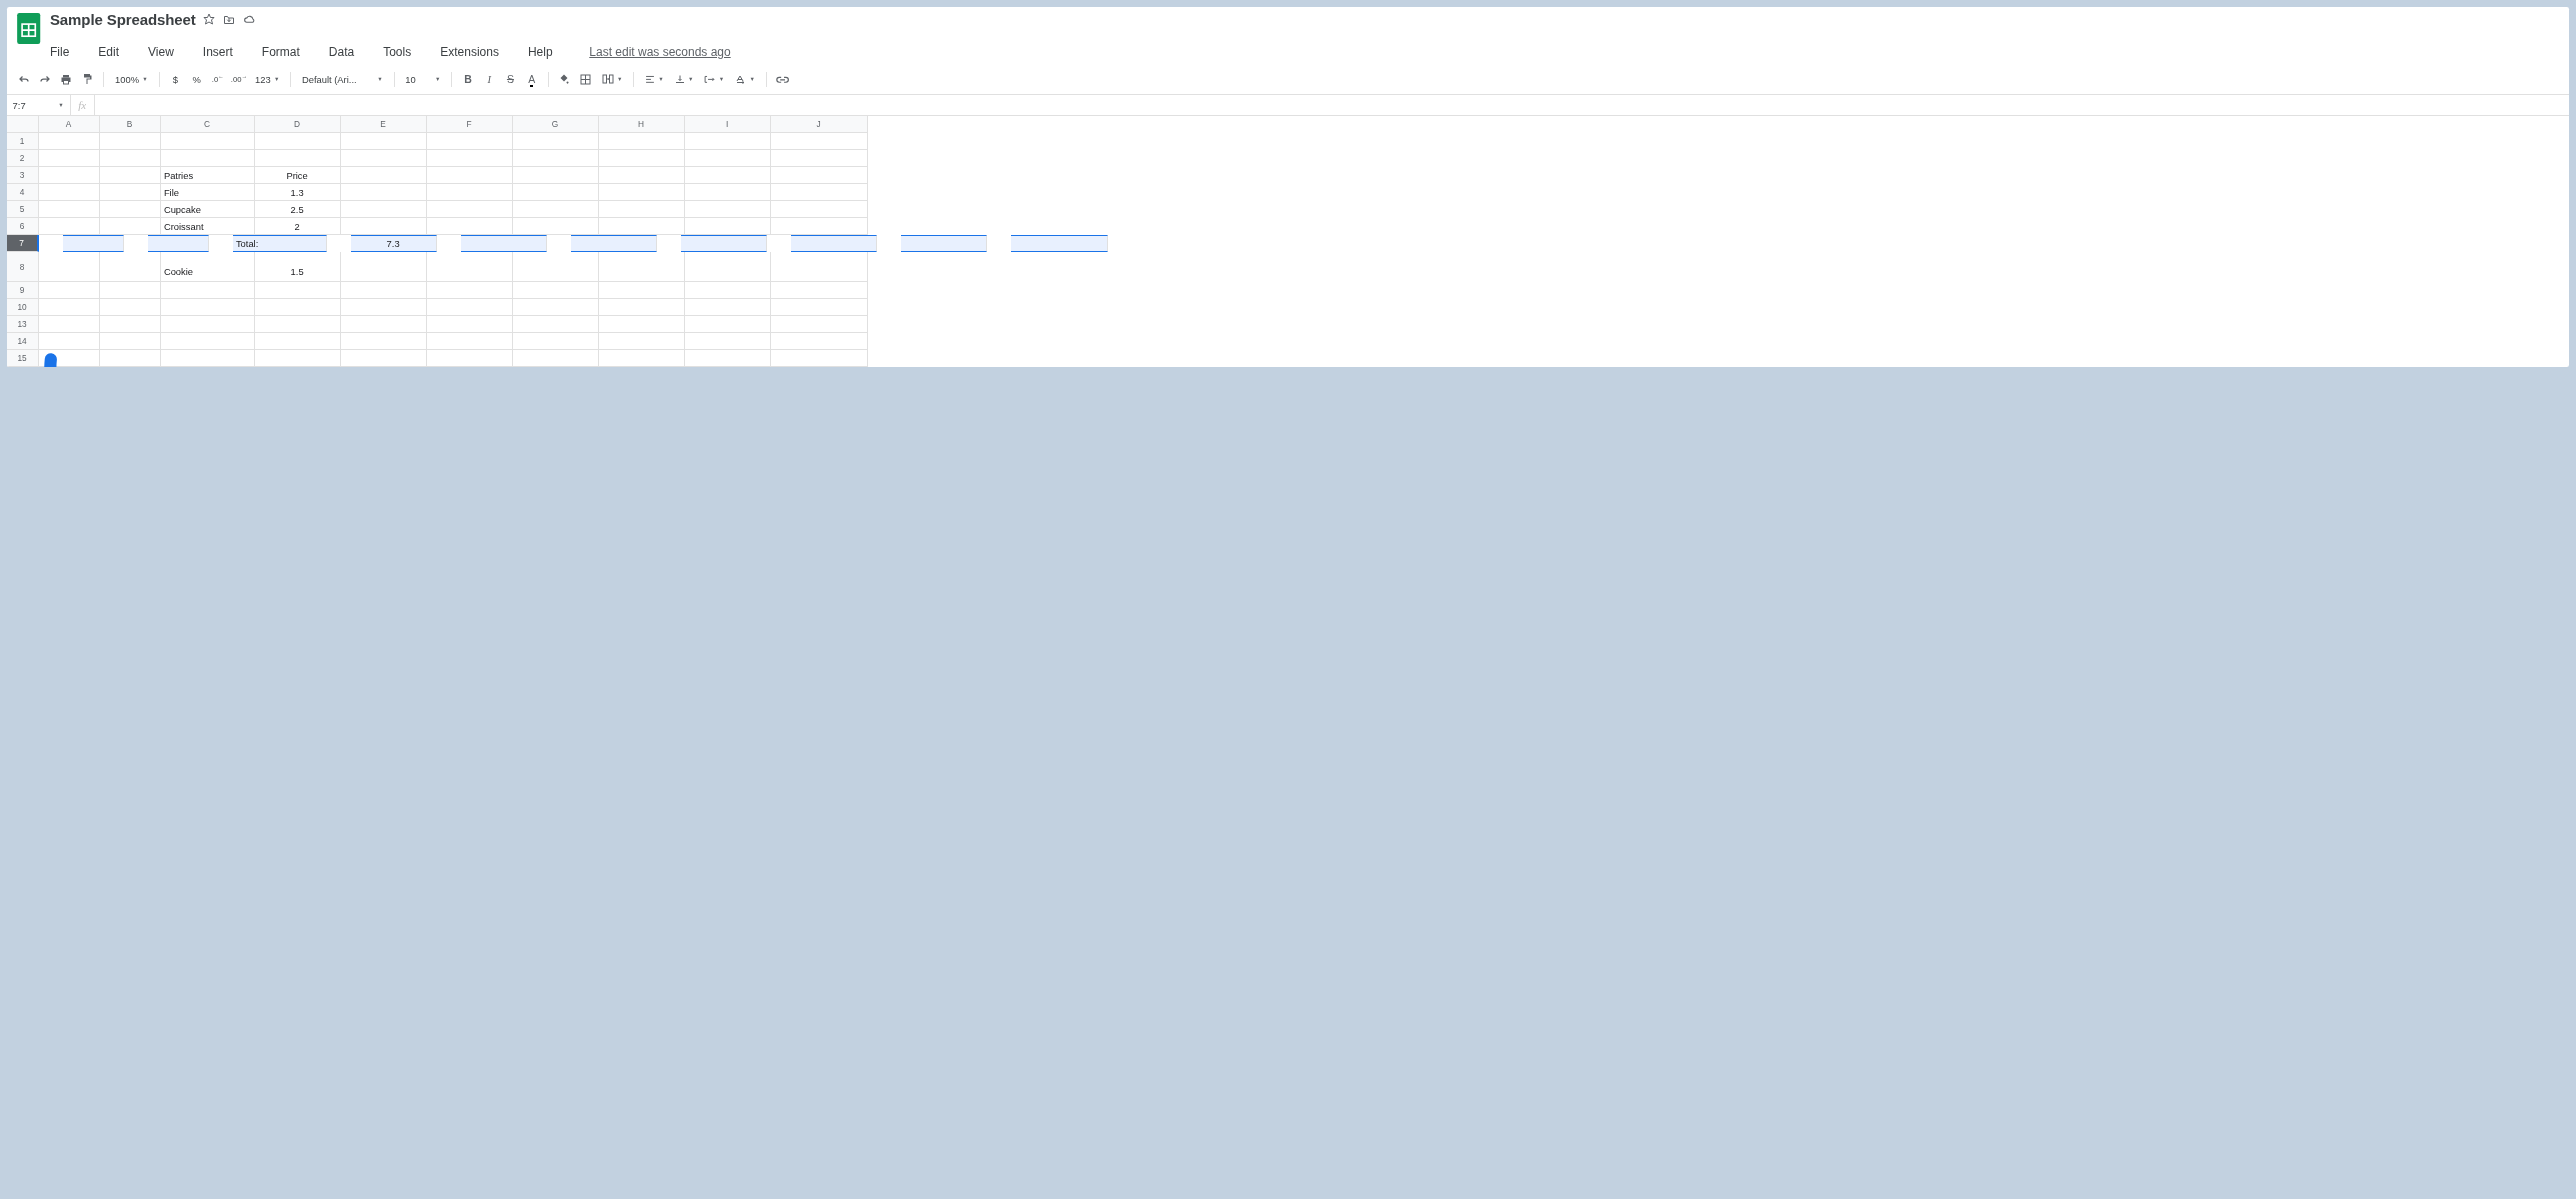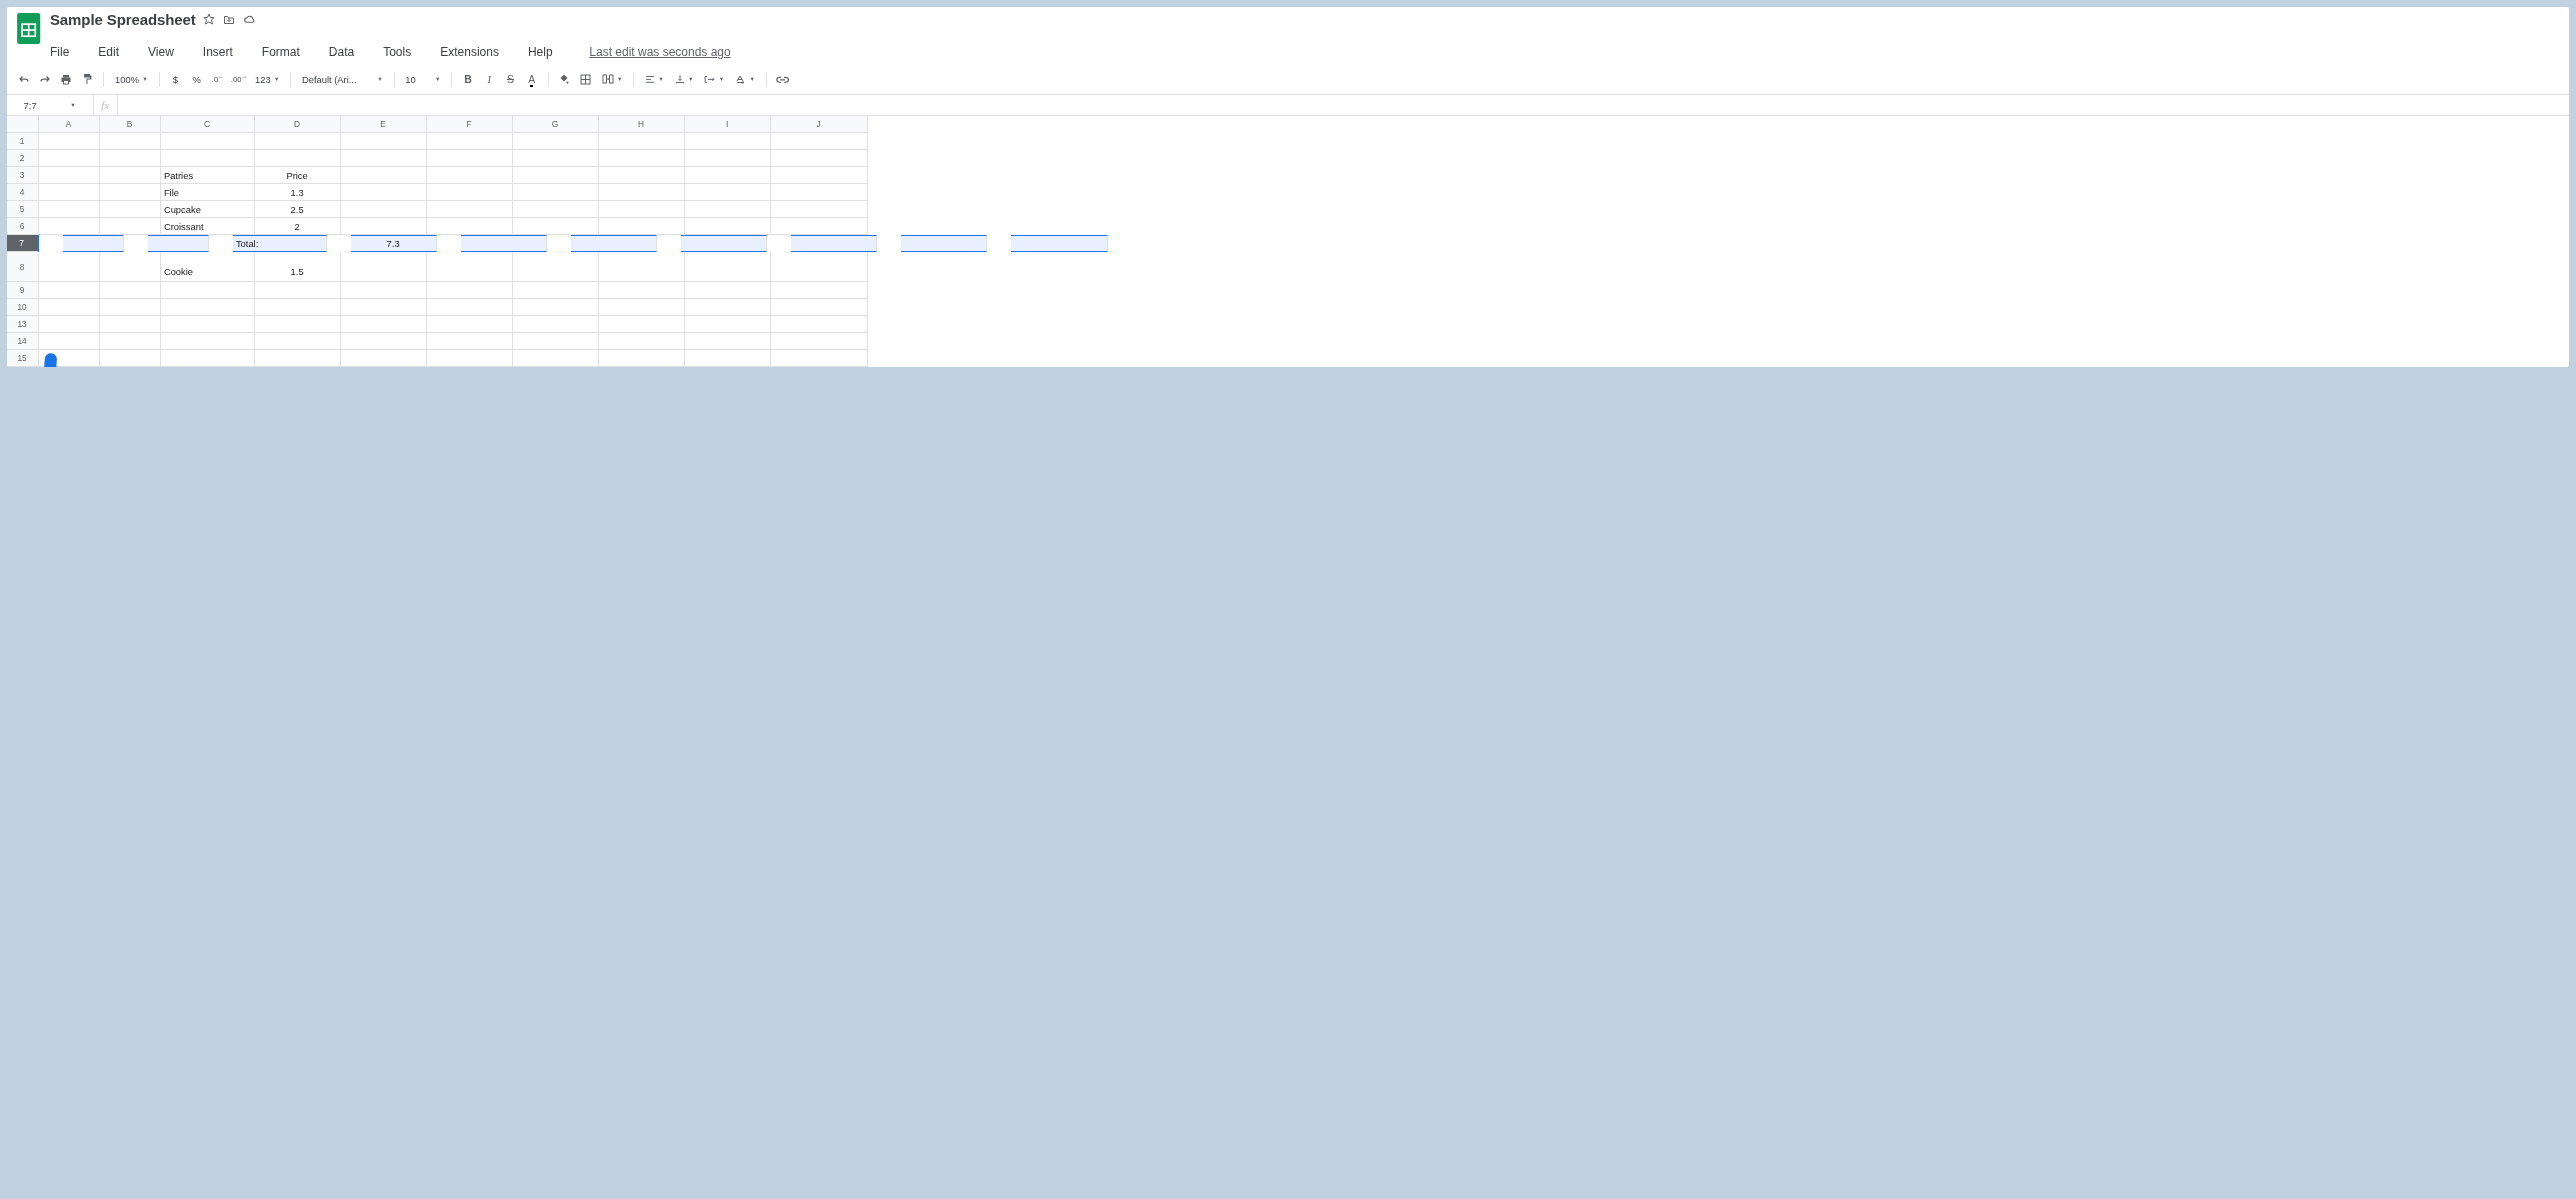--- a/index.html
+++ b/index.html
@@ -24,21 +24,21 @@
   .tb-sep { width: 0.6px; height: 15.5px; background: #e0e0e0; margin: 0 4.4px; }
   .tb-dd { display: flex; align-items: center; gap: 3.3px; padding: 0 4.4px; color: #3c4043; font-size: 9.4px; cursor: pointer; }
   .tb-dd .caret { color: #5f6368; font-size: 5.5px; }
   .tb-text { font-size: 9.4px; color: #3c4043; }
   .tb-font { width: 72px; overflow: hidden; white-space: nowrap; text-overflow: ellipsis; }
   .underline-A { position: relative; }
   .underline-A::after { content: ''; position: absolute; bottom: -1.1px; left: 1.7px; right: 1.7px; height: 1.7px; background: #000; }
 
   
   .fbar { display: flex; align-items: center; border-bottom: 0.6px solid #e0e0e0; height: 21px; }
-  .name-box { width: 87px; display: flex; align-items: center; justify-content: space-between; padding: 0 17px; font-size: 9.4px; color: #3c4043; border-right: 0.6px solid #e0e0e0; height: 100%; }
+  .name-box { width: 64px; display: flex; align-items: center; justify-content: space-between; padding: 0 6px; font-size: 9.4px; color: #3c4043; border-right: 0.6px solid #e0e0e0; height: 100%; }
   .fx { font-style: italic; color: #bdbdbd; font-size: 11px; font-family: Liberation Serif, serif; padding: 0 7.7px; border-right: 0.6px solid #e0e0e0; height: 100%; display: flex; align-items: center; text-align: center; }
   .formula-input { flex: 1; height: 100%; }
 
   
   .grid { position: relative; }
   .gh-row { display: flex; }
   .corner { width: 32px; height: 16.6px; background: #f8f9fa; border-right: 0.6px solid #e0e0e0; border-bottom: 0.6px solid #e0e0e0; }
   .col-h { height: 16.6px; background: #f8f9fa; border-right: 0.6px solid #e0e0e0; border-bottom: 0.6px solid #e0e0e0; display: flex; align-items: center; justify-content: center; font-size: 8.3px; color: #5f6368; }
   .row { display: flex; }
   .row-h { width: 32px; background: #f8f9fa; border-right: 0.6px solid #e0e0e0; border-bottom: 0.6px solid #e0e0e0; display: flex; align-items: center; justify-content: center; font-size: 8.3px; color: #5f6368; }

